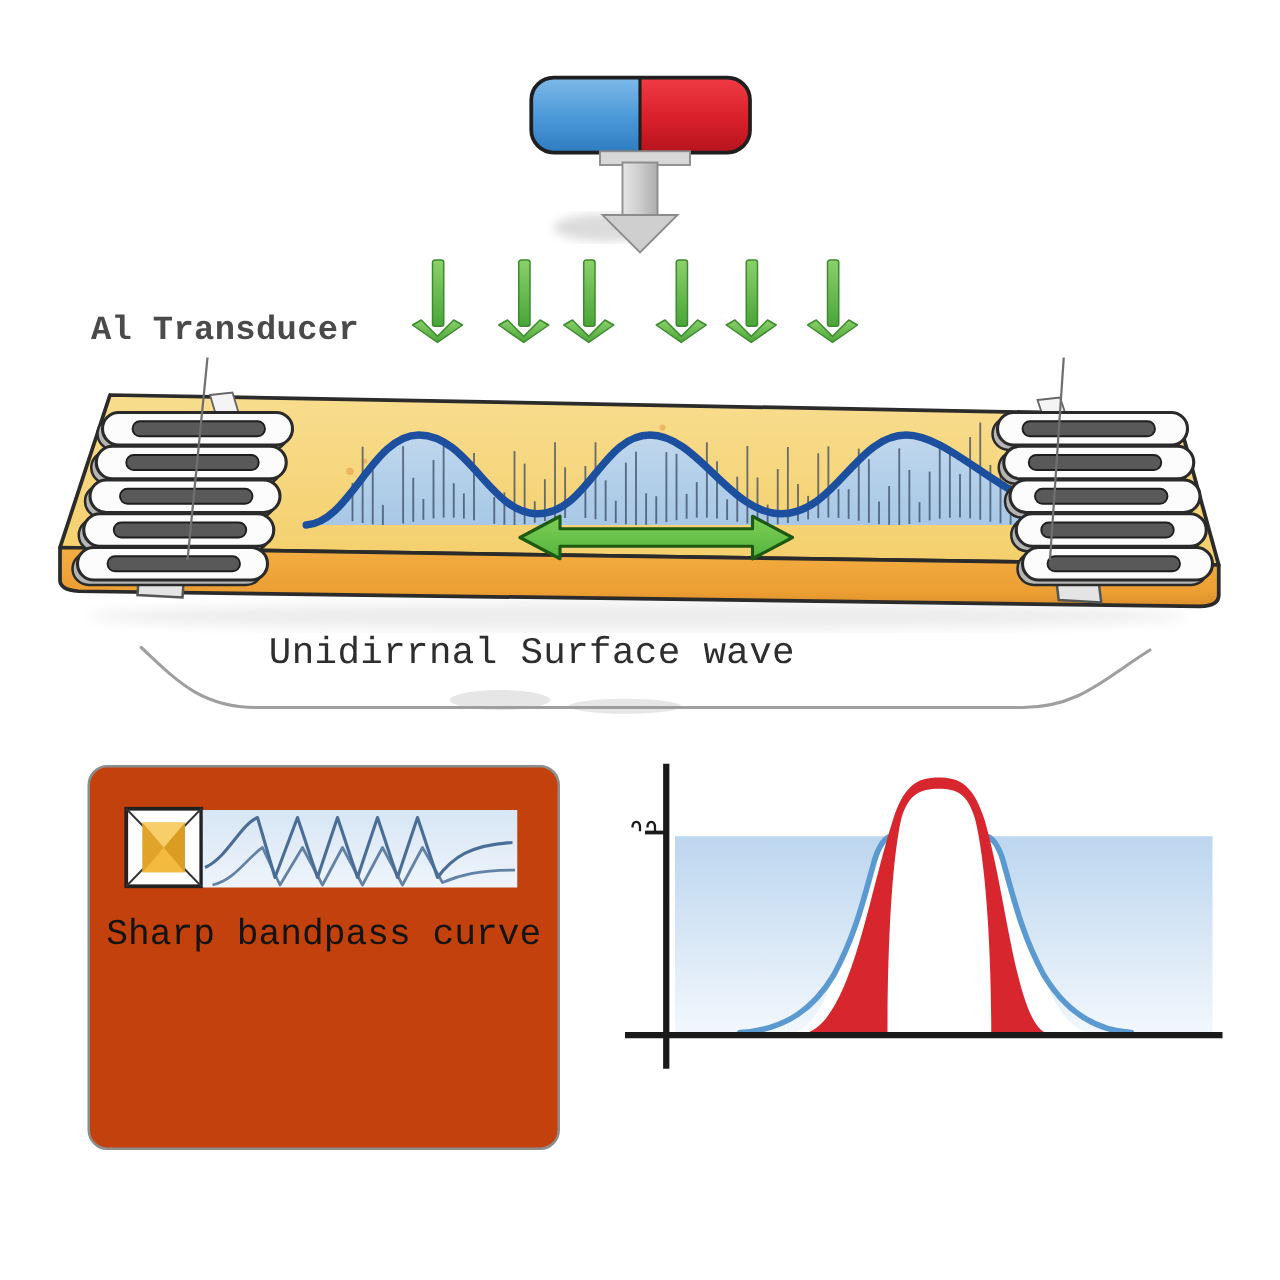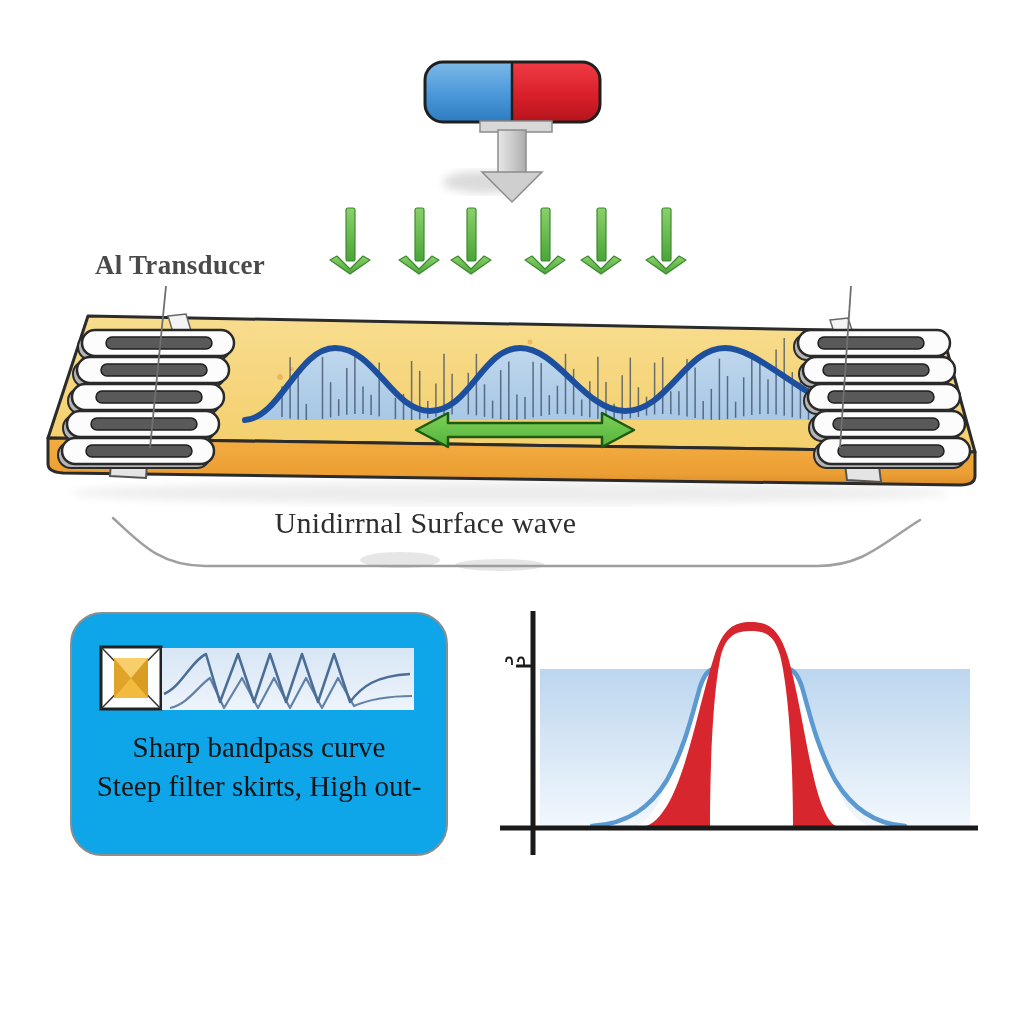--- a/index.html
+++ b/index.html
@@ -1,23 +1,23 @@
 <!DOCTYPE html>
 <html><head>
 <meta charset="utf-8">
 <style>
   html,body{margin:0;padding:0;background:#ffffff;}
   #stage{position:relative;width:1024px;height:1024px;background:#ffffff;overflow:hidden;
-         font-family:Liberation Serif, serif;}
+         font-family:Liberation Mono, monospace;}
   .abs{position:absolute;}
   .lbl{color:#4a4a4a;font-size:27px;font-weight:600;text-align:center;letter-spacing:.3px;}
   #caption{left:0;top:506px;width:851px;text-align:center;color:#2e2e2e;
            font-size:30px;font-weight:500;letter-spacing:.3px;}
-  #info-box{left:70px;top:612px;width:378px;height:244px;border:2px solid #8d8d8d;
-            border-radius:32px;background:#0ea5e9;box-sizing:border-box;}
+  #info-box{left:70px;top:612px;width:378px;height:308px;border:2px solid #8d8d8d;
+            border-radius:16px;background:#c2410c;box-sizing:border-box;}
   .info-text{position:absolute;left:0;top:118px;width:100%;text-align:center;
              color:#141414;font-size:29px;font-weight:500;line-height:39px;}
   svg{display:block;}
 </style>
 </head>
 <body>
 
 <div id="stage">
 
   <svg class="abs" style="left:380px;top:40px" width="270" height="175" viewBox="0 0 270 175">
@@ -298,21 +298,20 @@
         <linearGradient id="bandG" x1="0" y1="0" x2="0" y2="1">
           <stop offset="0" stop-color="#d7e6f5"></stop>
             <stop offset="1" stop-color="#eef4fb"></stop>
         </linearGradient>
       </defs>
       <rect x="0" y="2" width="252" height="62" fill="url(#bandG)"></rect>
       <path d="M2,48 C 20,40 30,14 44,8 L58,56 L76,8 L92,56 L108,8 L124,56 L140,8 L156,56 L172,8 L188,56 C 200,40 214,30 248,28" fill="none" stroke="#4a6d96" stroke-width="2.5" stroke-linejoin="round"></path>
       <path d="M8,62 C 26,58 36,40 48,32 L62,62 L80,32 L96,62 L112,32 L128,62 L144,32 L160,62 L176,32 L192,60 C 206,54 222,50 250,50" fill="none" stroke="#4a6d96" stroke-width="2.2" stroke-linejoin="round" opacity="0.85"></path>
     </svg>
     <div class="info-text" style="top:114px">Sharp bandpass curve</div>
-    <div class="info-text" style="top:153px">Steep filter skirts, High out-</div>
   </div>
 
   <svg class="abs" style="left:480px;top:595px" width="512" height="266" viewBox="0 0 512 266">
     <defs>
       <linearGradient id="plotBand" x1="0" y1="0" x2="0" y2="1">
         <stop offset="0" stop-color="#bcd6ef"></stop>
           <stop offset="0.6" stop-color="#ddeaf7"></stop>
           <stop offset="1" stop-color="#f2f8fd"></stop>
       </linearGradient>
     </defs>

